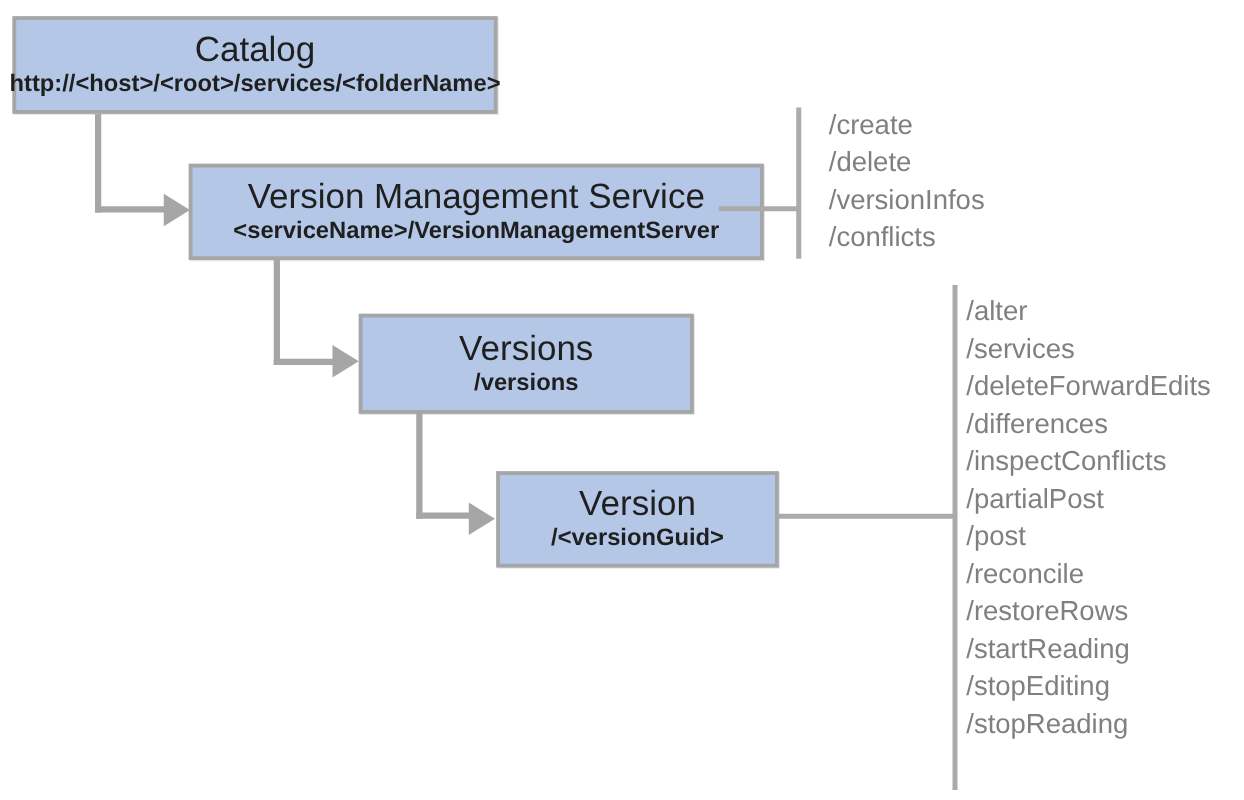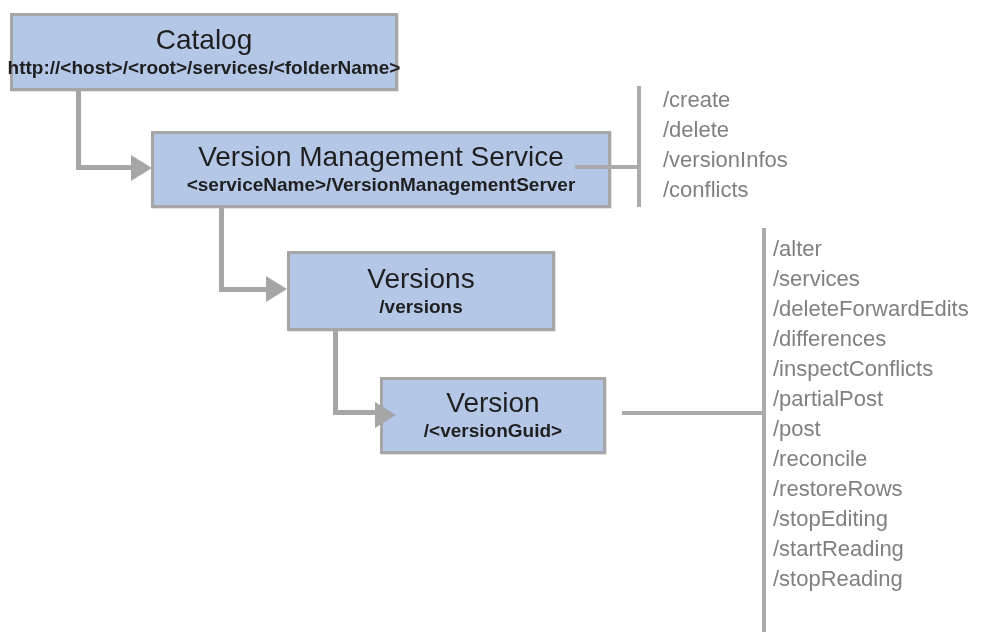--- a/index.html
+++ b/index.html
@@ -26,21 +26,21 @@
     box-shadow:1px 1px 0 rgba(0,0,0,0.10);
     display:flex;flex-direction:column;align-items:center;justify-content:center;
     color:var(--node-text);
     text-align:center;
   }
   .node .title{font-size:28px;line-height:1.12;white-space:nowrap;}
   .node .subtitle{font-size:19px;font-weight:700;line-height:1.35;white-space:nowrap;}
   #node-catalog { left:10px;  top:13px;  width:388px; height:78px; }
   #node-vms     { left:151px; top:131px; width:460px; height:77px; }
   #node-versions{ left:287px; top:251px; width:268px; height:80px; }
-  #node-version { left:380px; top:377px; width:226px; height:77px; }
+  #node-version { left:397px; top:377px; width:226px; height:77px; }
 
   .seg{position:absolute;background:var(--connector);}
   .bracket{position:absolute;background:var(--bracket);}
   .arrow{
     position:absolute;width:0;height:0;
     border-top:13px solid transparent;
     border-bottom:13px solid transparent;
     border-left:21px solid var(--connector);
   }
   
@@ -120,18 +120,18 @@
   <div class="ops" id="ops-version">
     <div class="op">/alter</div>
     <div class="op">/services</div>
     <div class="op">/deleteForwardEdits</div>
     <div class="op">/differences</div>
     <div class="op">/inspectConflicts</div>
     <div class="op">/partialPost</div>
     <div class="op">/post</div>
     <div class="op">/reconcile</div>
     <div class="op">/restoreRows</div>
+    <div class="op">/startReading</div>
     <div class="op">/stopEditing</div>
-    <div class="op">/startReading</div>
     <div class="op">/stopReading</div>
   </div>
 
 </div>
 
 </body></html>

